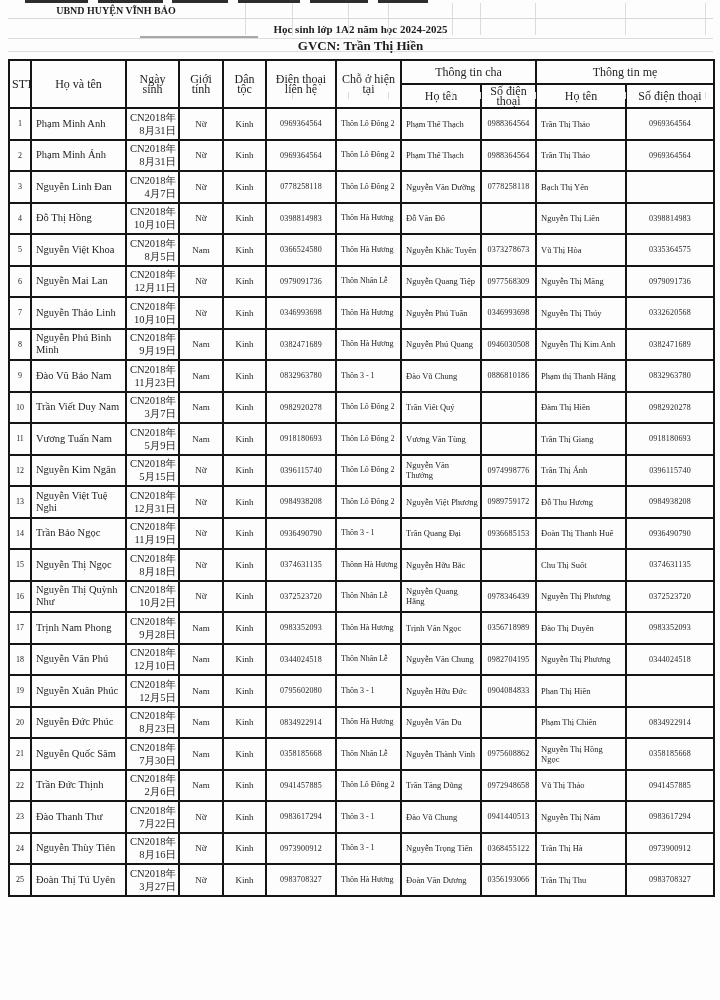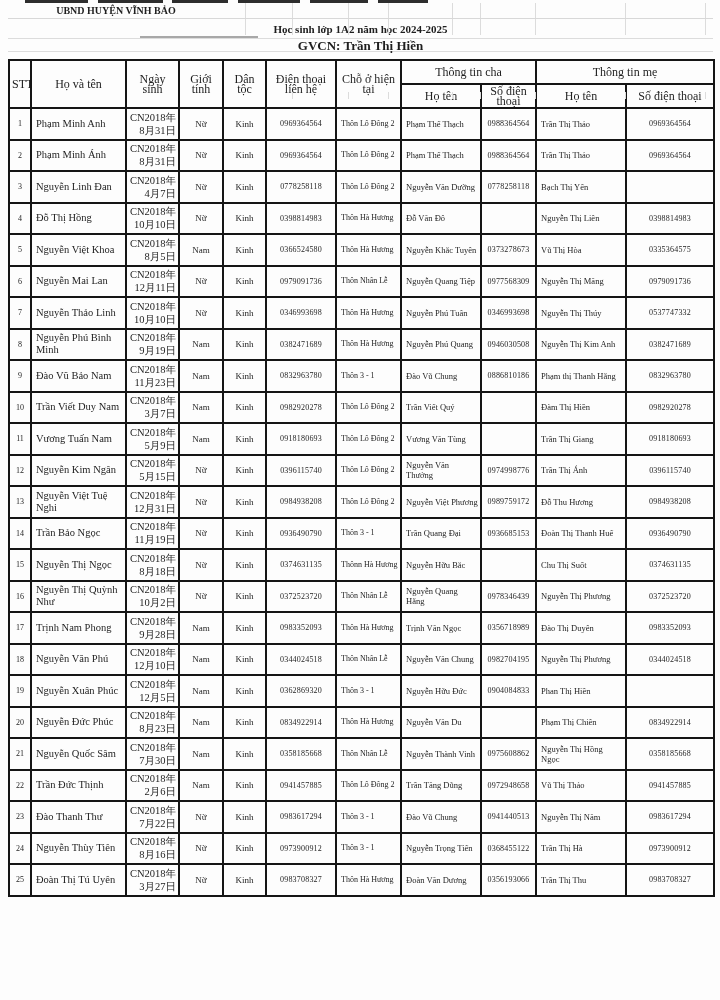--- a/index.html
+++ b/index.html
@@ -204,21 +204,21 @@
     <td class="c-name">Nguyễn Thảo Linh</td>
     <td class="c-dob">CN2018年
 10月10日</td>
     <td class="c-gen">Nữ</td>
     <td class="c-eth">Kinh</td>
     <td class="c-phone">0346993698</td>
     <td class="c-addr">Thôn Hà Hương</td>
     <td class="c-fname">Nguyễn Phú Tuân</td>
     <td class="c-phone">0346993698</td>
     <td class="c-mname">Nguyễn Thị Thúy</td>
-    <td class="c-phone">0537747332</td>
+    <td class="c-phone">0332620568</td>
   </tr>
           <tr>
     <td class="c-stt">8</td>
     <td class="c-name">Nguyễn Phú Bình Minh</td>
     <td class="c-dob">CN2018年
 9月19日</td>
     <td class="c-gen">Nam</td>
     <td class="c-eth">Kinh</td>
     <td class="c-phone">0382471689</td>
     <td class="c-addr">Thôn Hà Hương</td>
@@ -367,21 +367,21 @@
     <td class="c-mname">Nguyễn Thị Phương</td>
     <td class="c-phone">0344024518</td>
   </tr>
           <tr>
     <td class="c-stt">19</td>
     <td class="c-name">Nguyễn Xuân Phúc</td>
     <td class="c-dob">CN2018年
 12月5日</td>
     <td class="c-gen">Nam</td>
     <td class="c-eth">Kinh</td>
-    <td class="c-phone">0362869320</td>
+    <td class="c-phone">0795602080</td>
     <td class="c-addr">Thôn 3 - 1</td>
     <td class="c-fname">Nguyễn Hữu Đức</td>
     <td class="c-phone">0904084833</td>
     <td class="c-mname">Phan Thị Hiền</td>
     <td class="c-phone"></td>
   </tr>
           <tr>
     <td class="c-stt">20</td>
     <td class="c-name">Nguyễn Đức Phúc</td>
     <td class="c-dob">CN2018年

